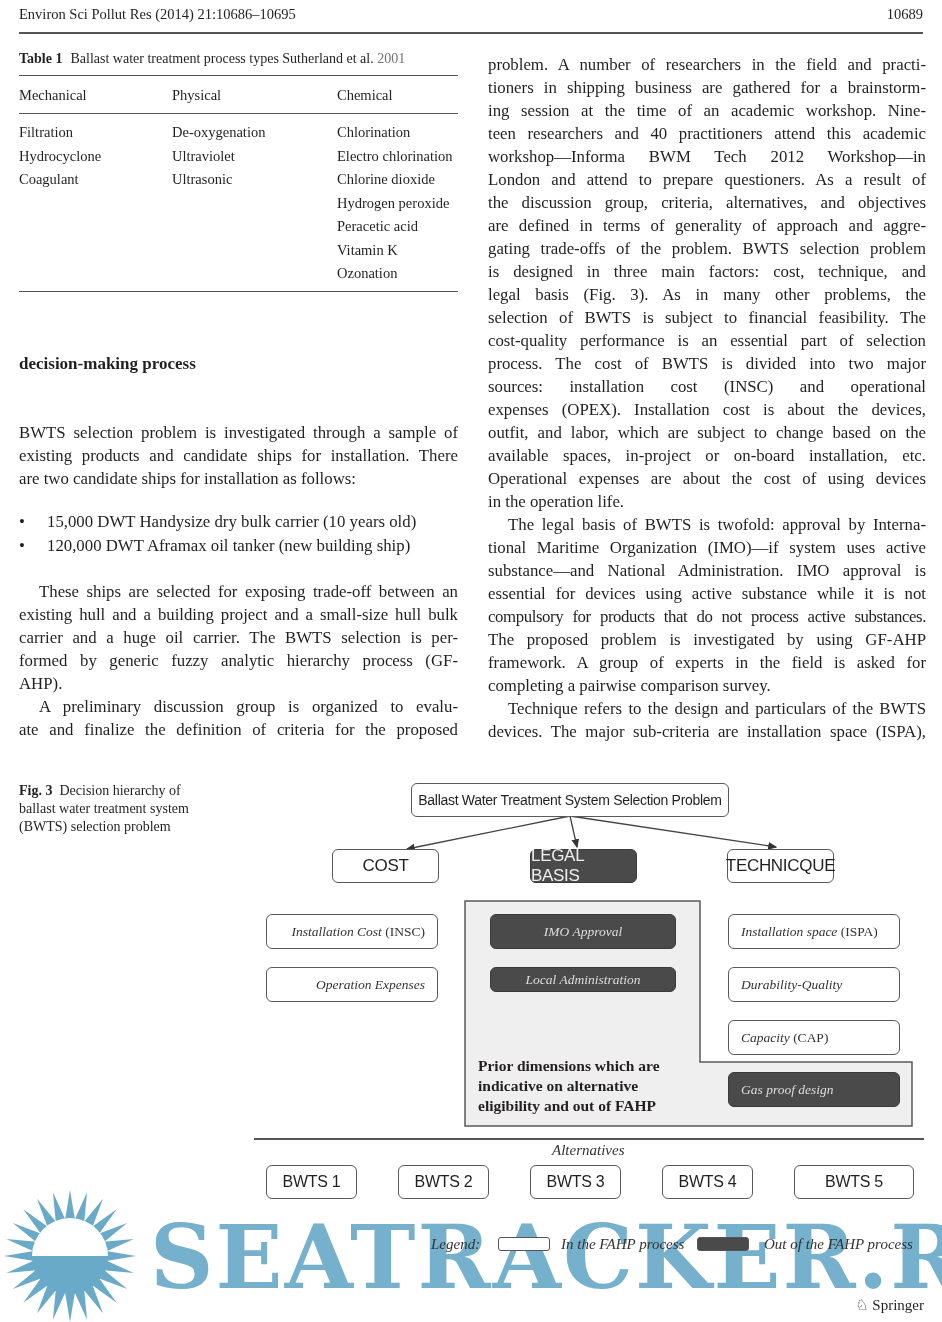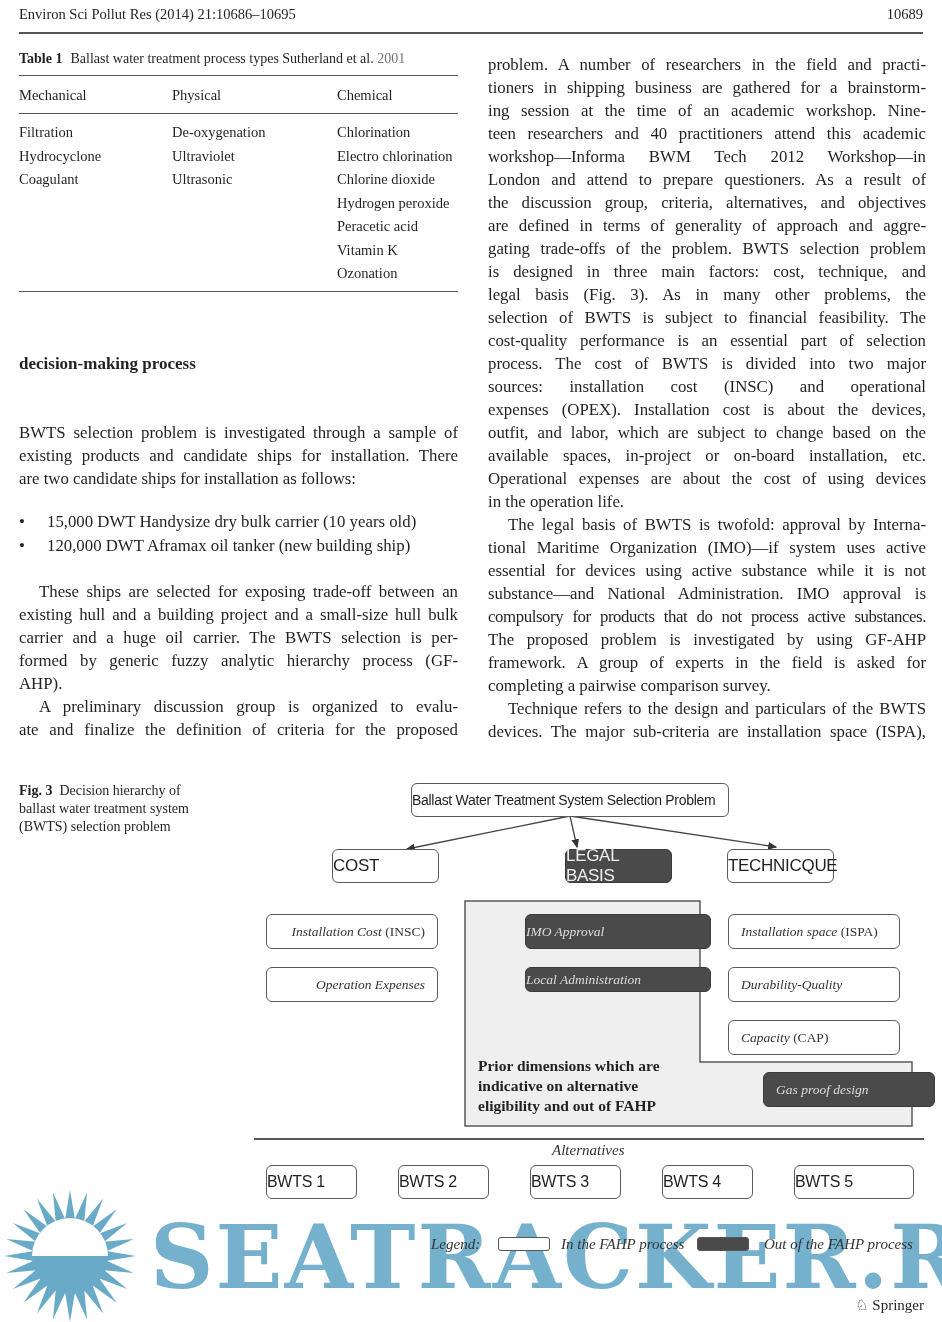--- a/index.html
+++ b/index.html
@@ -25,22 +25,22 @@
   .h2 { font-weight: bold; font-size: 17px; line-height: 23px; }
   .bullet { font-size: 16.8px; line-height: 24px; }
   .bullet .dot { position: absolute; left: 0; }
   .bullet .txt { position: absolute; left: 28px; white-space: nowrap; }
 
   
   .figcap { left: 19px; top: 782px; width: 200px; font-size: 14px; line-height: 18px; }
 
   
   .box { position: absolute; border: 1.5px solid #5a5a5a; border-radius: 6px; background: #fff;
-         display: flex; align-items: center; box-sizing: border-box; }
-  .box.dark { background: #4a4a4a; color: #eee; border-color: #3a3a3a; margin-left: 35px; }
+         display: flex; align-items: center; justify-content: center; box-sizing: border-box; }
+  .box.dark { background: #4a4a4a; color: #eee; border-color: #3a3a3a; }
   .cond { font-family: "Liberation Sans", "DejaVu Sans", sans-serif; font-stretch: condensed; letter-spacing: -0.3px; }
   .ital { font-style: italic; font-family: "Liberation Serif", serif; font-size: 13.5px; color: #333; }
   .box.dark.ital { color: #ddd; }
   .sub-left { justify-content: flex-end; padding-right: 12px; }
   .sub-right { justify-content: flex-start; padding-left: 12px; }
 
   .prior { left: 478px; top: 1056px; font-family: "Liberation Serif", serif; font-weight: bold;
            font-size: 15.5px; line-height: 20px; color: #231f20; }
   .alt-rule { left: 254px; top: 1138px; width: 670px; border-top: 2px solid #555; }
   .alt-label { left: 552px; top: 1142px; font-style: italic; font-size: 15px; color: #333; }
@@ -142,22 +142,22 @@
   <div class="justify">cost-quality performance is an essential part of selection</div>
   <div class="justify">process. The cost of BWTS is divided into two major</div>
   <div class="justify">sources: installation cost (INSC) and operational</div>
   <div class="justify">expenses (OPEX). Installation cost is about the devices,</div>
   <div class="justify">outfit, and labor, which are subject to change based on the</div>
   <div class="justify">available spaces, in-project or on-board installation, etc.</div>
   <div class="justify">Operational expenses are about the cost of using devices</div>
   <div>in the operation life.</div>
   <div class="justify" style="padding-left:20px;">The legal basis of BWTS is twofold: approval by Interna-</div>
   <div class="justify">tional Maritime Organization (IMO)—if system uses active</div>
+  <div class="justify">substance—and National Administration. IMO approval is</div>
   <div class="justify">essential for devices using active substance while it is not</div>
-  <div class="justify">substance—and National Administration. IMO approval is</div>
   <div class="justify" style="letter-spacing:-0.4px;">compulsory for products that do not process active substances.</div>
   <div class="justify">The proposed problem is investigated by using GF-AHP</div>
   <div class="justify">framework. A group of experts in the field is asked for</div>
   <div>completing a pairwise comparison survey.</div>
   <div class="justify" style="padding-left:20px;">Technique refers to the design and particulars of the BWTS</div>
   <div class="justify">devices. The major sub-criteria are installation space (ISPA),</div>
 </div>
 
 <div class="abs figcap">
   <b>Fig. 3</b>&nbsp;&nbsp;<span>Decision hierarchy of ballast water treatment system (BWTS) selection problem</span>

